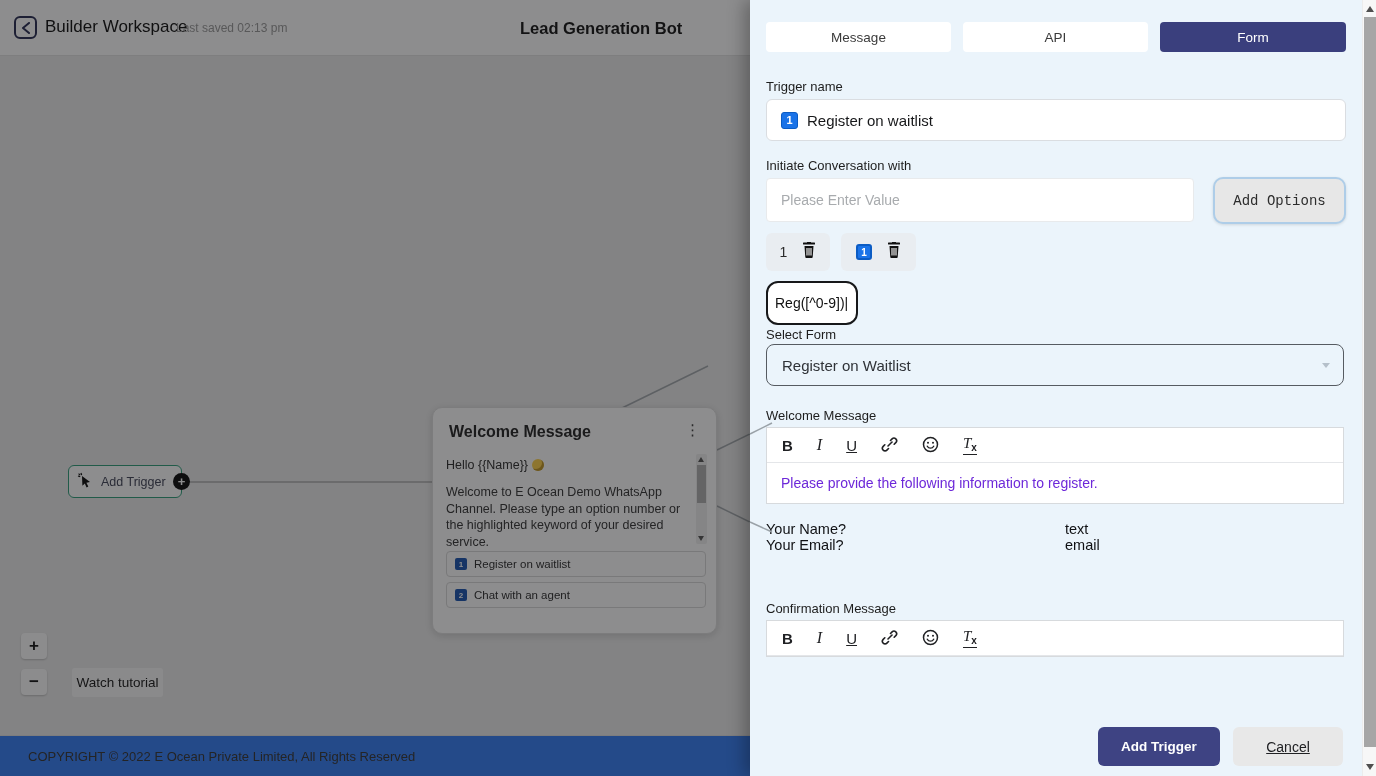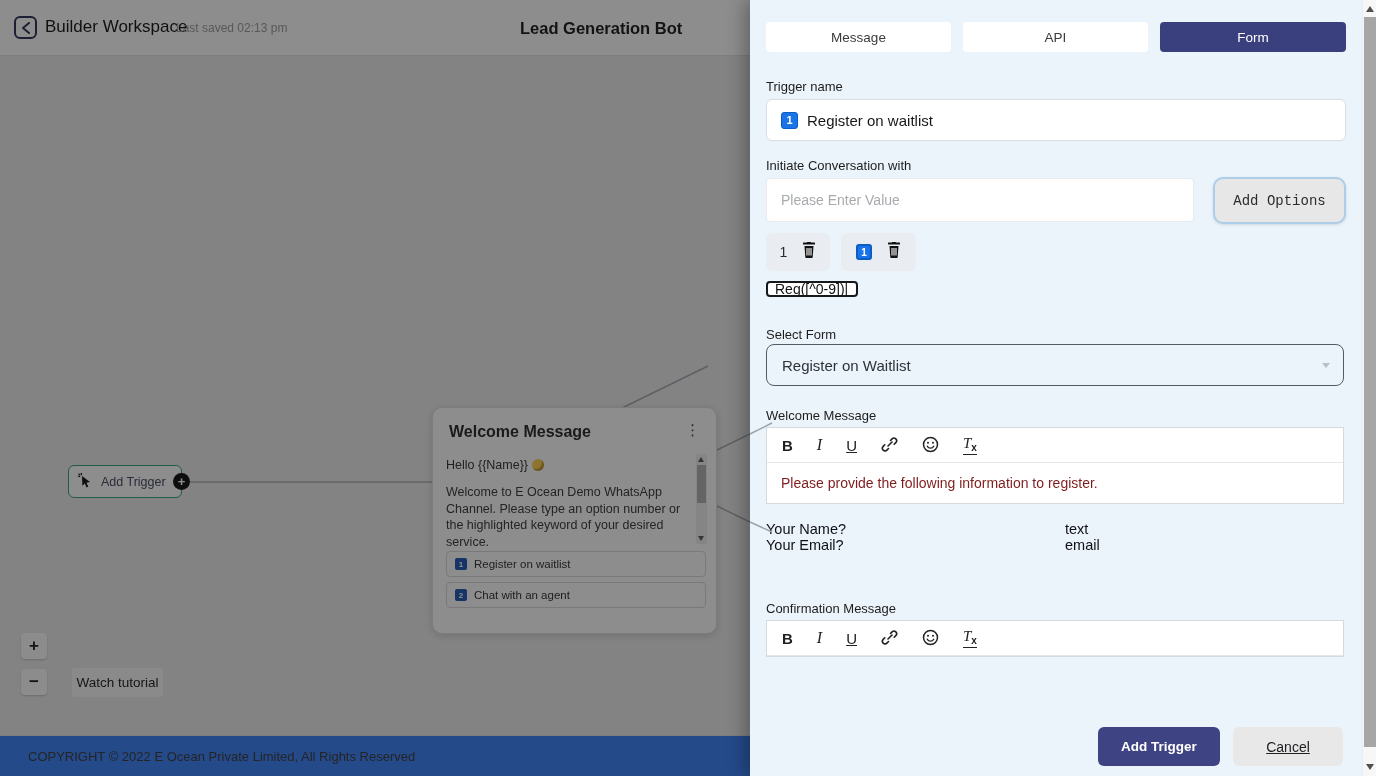--- a/index.html
+++ b/index.html
@@ -55,33 +55,33 @@
   .trigger-input .val { font-size:15px; color:#17181a; margin-left:9px; }
   .plain-input { position:absolute; left:16px; top:178px; width:428px; height:44px; background:#fff; border:1px solid #e8eaec; border-radius:4px; padding-left:14px; font-size:14px; color:#2b2b2b; font-family:"Liberation Sans", sans-serif; }
   .plain-input::placeholder { color:#a8abae; }
   .add-options { position:absolute; left:463px; top:177px; width:133px; height:47px; background:#e7e7e7; border:2.5px solid #aecde8; border-radius:10px; font-size:14px; color:#2c2c2c; cursor:pointer; font-family:Liberation Mono, monospace; box-shadow:0 1px 3px rgba(0,0,0,.12); }
   .chip { position:absolute; top:233px; height:38px; background:#e9edf1; border-radius:6px; display:flex; align-items:center; justify-content:center; gap:15px; cursor:default; }
   .chip-1 { left:16px; width:64px; }
   .chip-2 { left:91px; width:75px; }
   .chip-num { font-size:14px; color:#2b2b2b; }
   .chip .badge-blue { width:16px; height:16px; border-width:2px; font-size:10px; }
   .trash { display:block; cursor:pointer; }
-  .regex-input { position:absolute; left:16px; top:281px; width:92px; height:16px; border:2px solid #17181a; border-radius:4px; padding-left:7px; font-size:14px; color:#111; background:#fff; font-family:"Liberation Sans", sans-serif; }
+  .regex-input { position:absolute; left:16px; top:281px; width:92px; height:44px; border:2px solid #17181a; border-radius:12px; padding-left:7px; font-size:14px; color:#111; background:#fff; font-family:"Liberation Sans", sans-serif; }
   .select-box { position:absolute; left:16px; top:344px; width:578px; height:42px; border:1.5px solid #565b61; border-radius:8px; display:flex; align-items:center; padding-left:15px; font-size:15px; color:#2f3237; cursor:pointer; }
   .select-caret { position:absolute; right:13px; top:18px; width:0; height:0; border-left:4px solid transparent; border-right:4px solid transparent; border-top:5px solid #b5c0ca; }
 
   .editor { position:absolute; left:16px; width:578px; background:#fff; border:1px solid #d7dadd; }
   .editor-toolbar { height:35px; border-bottom:1px solid #e4e6e9; display:flex; align-items:center; padding-left:15px; gap:24px; }
   .tb { color:#202124; font-size:15px; cursor:pointer; line-height:1; }
   .tb-b { font-weight:bold; }
   .tb-i { font-style:italic; font-family:"Liberation Serif", serif; font-size:16px; }
   .tb-u { text-decoration:underline; }
   .tb-tx { font-style:italic; font-family:"Liberation Serif", serif; border-bottom:1.5px solid #202124; padding-bottom:1px; }
   .tb-tx .x { font-size:10px; font-weight:bold; font-style:normal; font-family:"Liberation Sans", sans-serif; vertical-align:-3px; }
-  .editor-body { height:40px; display:flex; align-items:center; padding-left:14px; font-size:14px; color:#7f1d1d; cursor:text; }
+  .editor-body { height:40px; display:flex; align-items:center; padding-left:14px; font-size:14px; color:#6d28d9; cursor:text; }
   .editor-welcome { top:427px; }
   .editor-confirm { top:620px; }
 
   .field-row { position:absolute; left:16px; width:578px; height:20px; font-size:14.5px; color:#101114; }
   .field-type { position:absolute; left:299px; top:0; }
 
   .btn-primary { position:absolute; left:348px; top:727px; width:122px; height:39px; background:#3e4383; border:none; border-radius:6px; color:#fff; font-size:13.5px; font-weight:600; cursor:pointer; font-family:"Liberation Sans", sans-serif; }
   .btn-cancel { position:absolute; left:483px; top:727px; width:110px; height:39px; background:#e8e8e8; border:none; border-radius:6px; color:#202124; font-size:14px; cursor:pointer; font-family:"Liberation Sans", sans-serif;text-decoration:underline; }
 
   

